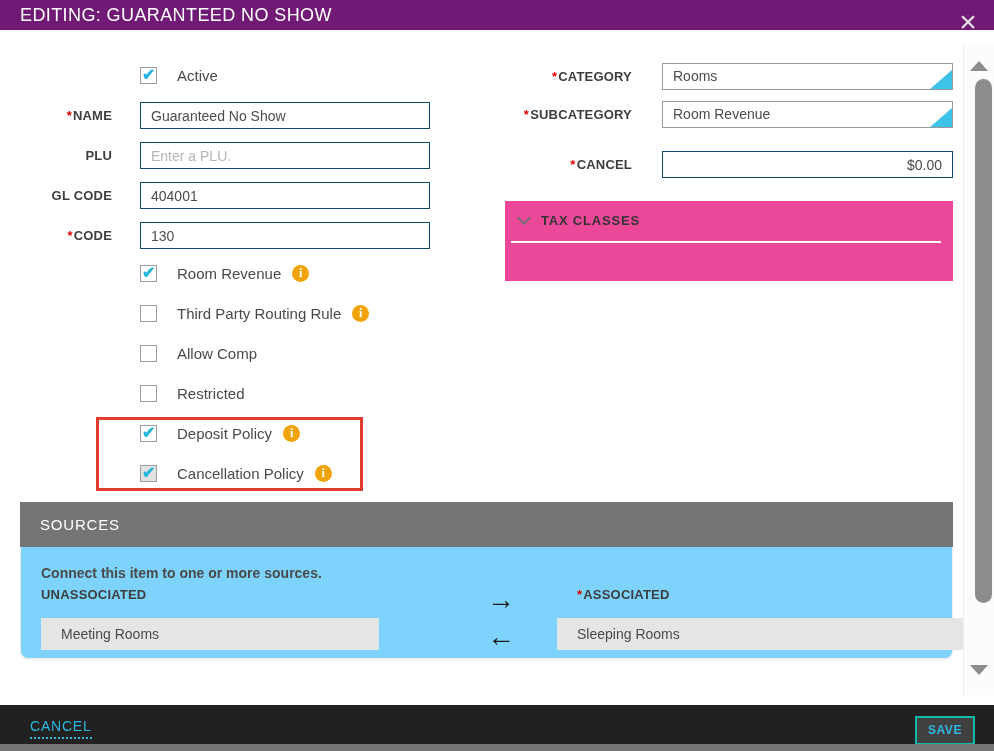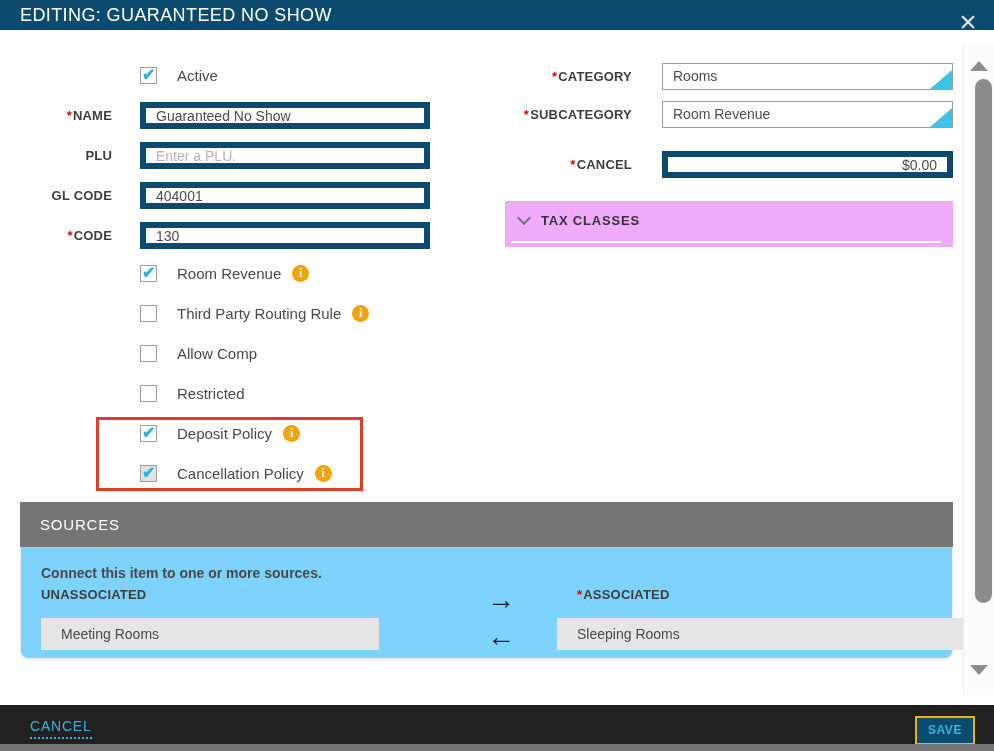--- a/index.html
+++ b/index.html
@@ -5,39 +5,39 @@
   * { margin:0; padding:0; box-sizing:border-box; }
   html,body { background:#9a9a9a; }
   body { font-family:"Liberation Sans", sans-serif; }
   .modal {
     position:relative; width:994px; height:751px; background:#fff;
     overflow:hidden; margin:0 auto;
   }
   
   .m-header {
     position:absolute; top:0; left:0; width:994px; height:30px;
-    background:#0c4a6e; color:#fff; display:flex; align-items:center;
+    background:#701a75; color:#fff; display:flex; align-items:center;
   }
   .m-title { padding-left:20px; font-size:18px; letter-spacing:.4px; font-weight:400; }
   .close-x {
     position:absolute; right:8px; top:5px; width:36px; height:36px;
     color:#e3e3e3; font-size:30px; font-weight:300; text-align:center; line-height:34px;
     cursor:pointer;
   }
   
   .content { position:absolute; top:45px; left:0; width:963px; height:650px; background:#fff; }
   .field-row { position:absolute; left:0; width:440px; height:27px; }
   .flabel {
     position:absolute; left:0; top:0; width:112px; text-align:right;
     font-size:13px; font-weight:bold; color:#3d3d3d; line-height:27px; letter-spacing:.2px;
   }
   .ast { color:#e00000; font-weight:bold; margin-right:1px; }
   .tinput {
     position:absolute; left:140px; top:0; width:290px; height:27px;
-    border:6px solid #0c4a6e; background:#fff; font-family:"Liberation Sans",sans-serif;
+    border:1px solid #0c4a6e; background:#fff; font-family:"Liberation Sans",sans-serif;
     font-size:14px; color:#4c4c4c; padding:0 10px; outline:none;
   }
   .tinput::placeholder { color:#b5b5b5; }
   
   .r-row { position:absolute; }
   .rlabel {
     position:absolute; left:440px; top:0; width:192px; text-align:right;
     font-size:13px; font-weight:bold; color:#3d3d3d; line-height:27px; letter-spacing:.2px;
   }
   .select-box {
@@ -67,22 +67,22 @@
     background:#f0a30a; color:#fff; font-size:12px; font-weight:bold;
     text-align:center; line-height:17px; font-family:"Liberation Serif",serif; cursor:pointer;
   }
   .info-icon::before { content:"i"; }
   .highlight-box {
     position:absolute; left:96px; top:417px; width:267px; height:74px;
     border:3px solid #e23b2e; pointer-events:none;
   }
   
   .tax-block {
-    position:absolute; left:505px; top:201px; width:448px; height:46px;
-    background:#f0abfc; cursor:pointer;padding-left:34px;
+    position:absolute; left:505px; top:201px; width:448px; height:80px;
+    background:#ec4899; cursor:pointer;padding-left:34px;
   }
   .chevron-down {
     position:absolute; left:14px; top:12px; width:10px; height:10px;
     border-right:2px solid #6f6f6f; border-bottom:2px solid #6f6f6f;
     transform:rotate(45deg);
   }
   .tax-title {
     position:absolute; left:36px; top:12px; font-size:13px; font-weight:bold;
     color:#333; letter-spacing:.8px;
   }
@@ -130,21 +130,21 @@
   .m-footer {
     position:absolute; left:0; top:695px; width:994px; height:49px; background:#212121;margin-top:10px;
   }
   .cancel-link {
     position:absolute; left:30px; top:13px; color:#2eb8e2; font-size:14px;
     letter-spacing:.8px; border-bottom:2px dotted #2eb8e2; padding-bottom:3px;
     cursor:pointer; text-decoration:none;
   }
   .save-btn {
     position:absolute; right:19px; top:11px; width:60px; height:29px;
-    background:#0c4a6e; border:2px solid #eab308; color:#2eb8e2;
+    background:#404040; border:2px solid #14b8a6; color:#2eb8e2;
     font-size:12px; font-weight:bold; letter-spacing:.5px; text-align:center;
     line-height:25px; cursor:pointer;
   }
   .window-edge { position:absolute; left:0; top:744px; width:994px; height:7px; background:#767676; }
 </style>
 </head>
 <body>
 
 <div class="modal">
 

